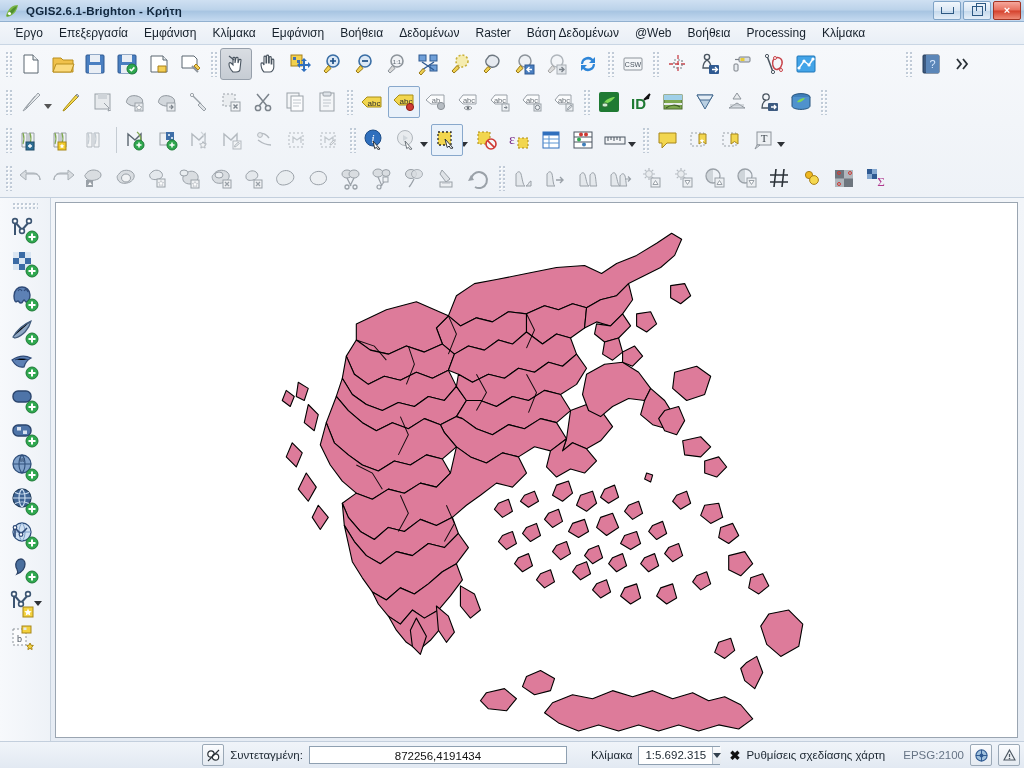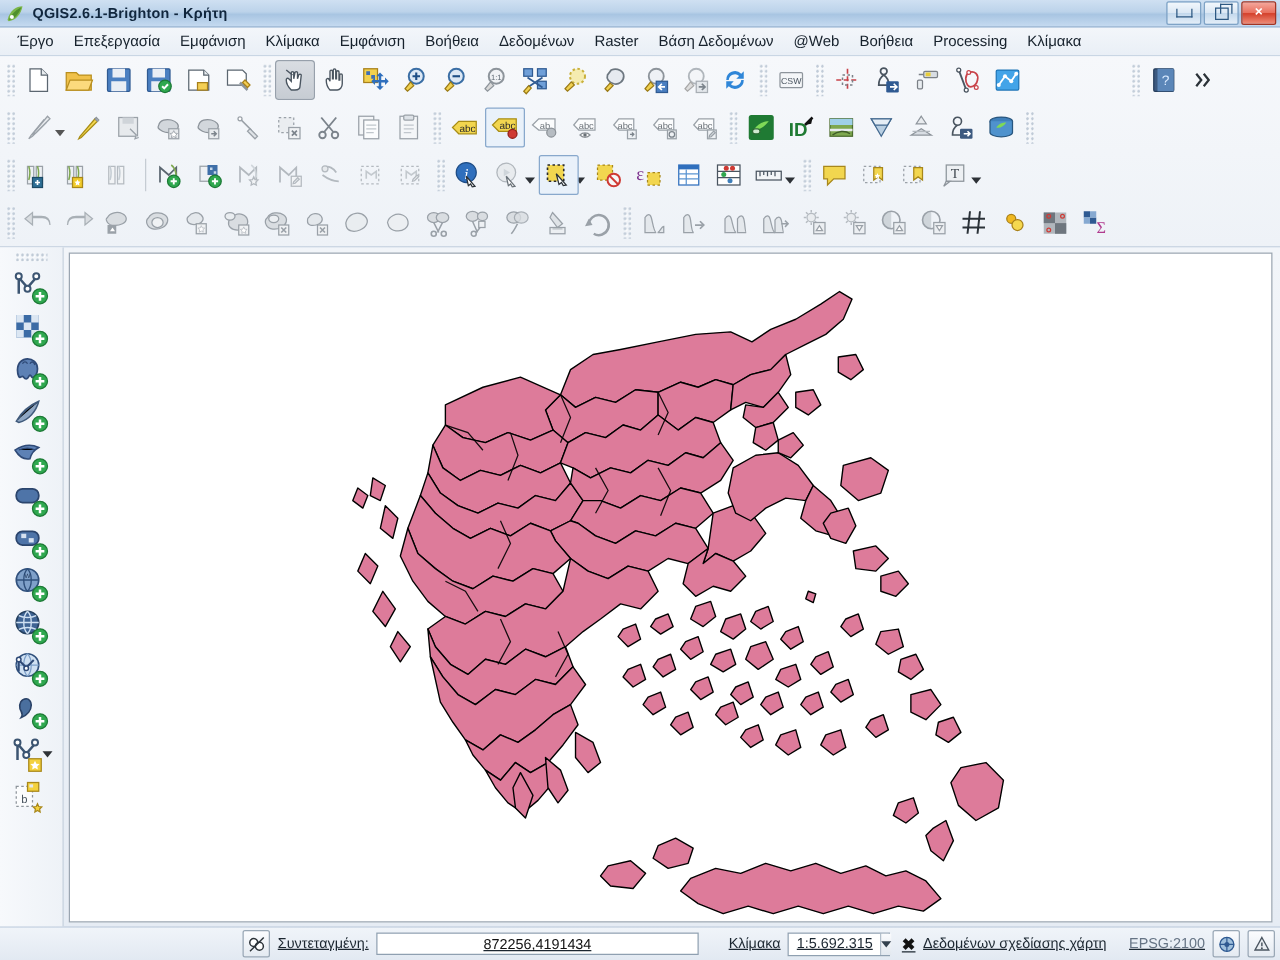--- a/index.html
+++ b/index.html
@@ -164,21 +164,20 @@
   .canvas svg { position:absolute; left:0; top:0; width:100%; height:100%; }
 
   
   .statusbar {
     height: 26px; flex: none;
     background: linear-gradient(to bottom,#f0f4f9,#e2e9f2);
     border-top: 1px solid #c3cfdd;
     display: flex; align-items: center;
     font-size: 11.5px; color: #1c2731;
     padding: 0 4px;
-    text-decoration: underline;
   }
   .sb-icon-btn {
     width: 20px; height: 20px;
     border: 1px solid #9aa8b6;
     background: linear-gradient(to bottom,#fbfcfe,#e4eaf1);
     border-radius: 2px;
     display:flex;align-items:center;justify-content:center;
     margin-right: 6px;
   }
   .sb-label { margin-right: 6px; white-space: nowrap; }
@@ -1286,21 +1285,21 @@
         </svg>
     </div>
     <span class="sb-label">Συντεταγμένη:</span>
     <div class="sb-field" style="width:258px;">872256,4191434</div>
     <span class="sb-label" style="margin-left:24px;">Κλίμακα</span>
     <div class="sb-combo" style="width:82px;">
       <span class="val">1:5.692.315</span>
       <span class="arrow"></span>
     </div>
     <span class="sb-check">✖</span>
-    <span class="sb-label">Δεδομένων σχεδίασης χάρτη</span>
+    <span class="sb-label">Ρυθμίσεις σχεδίασης χάρτη</span>
     <span class="sb-epsg">EPSG:2100</span>
     <div class="sb-round">
       <svg width="15" height="15" viewBox="0 0 15 15">
           <circle cx="7.5" cy="7.5" r="5.6" fill="#9fc0dd" stroke="#2f5a92" stroke-width="1.1"></circle>
           <path d="M1.9 7.5h11.2M7.5 1.9v11.2" stroke="#2f5a92"></path>
           <circle cx="7.5" cy="7.5" r="2" fill="#2f5a92"></circle>
         </svg>
     </div>
     <div class="sb-round">
       <svg width="15" height="15" viewBox="0 0 15 15">

